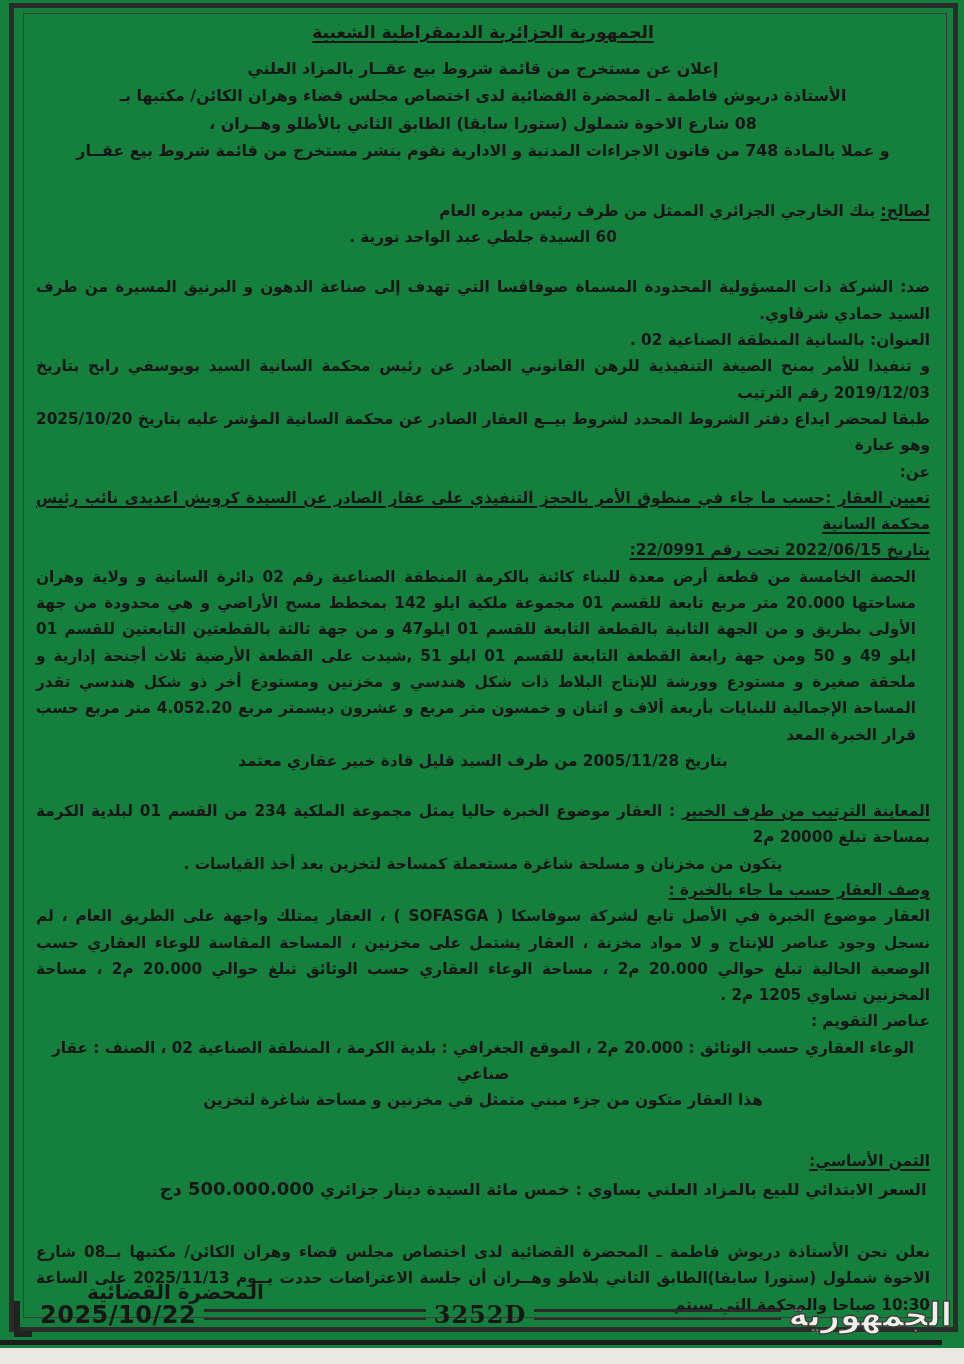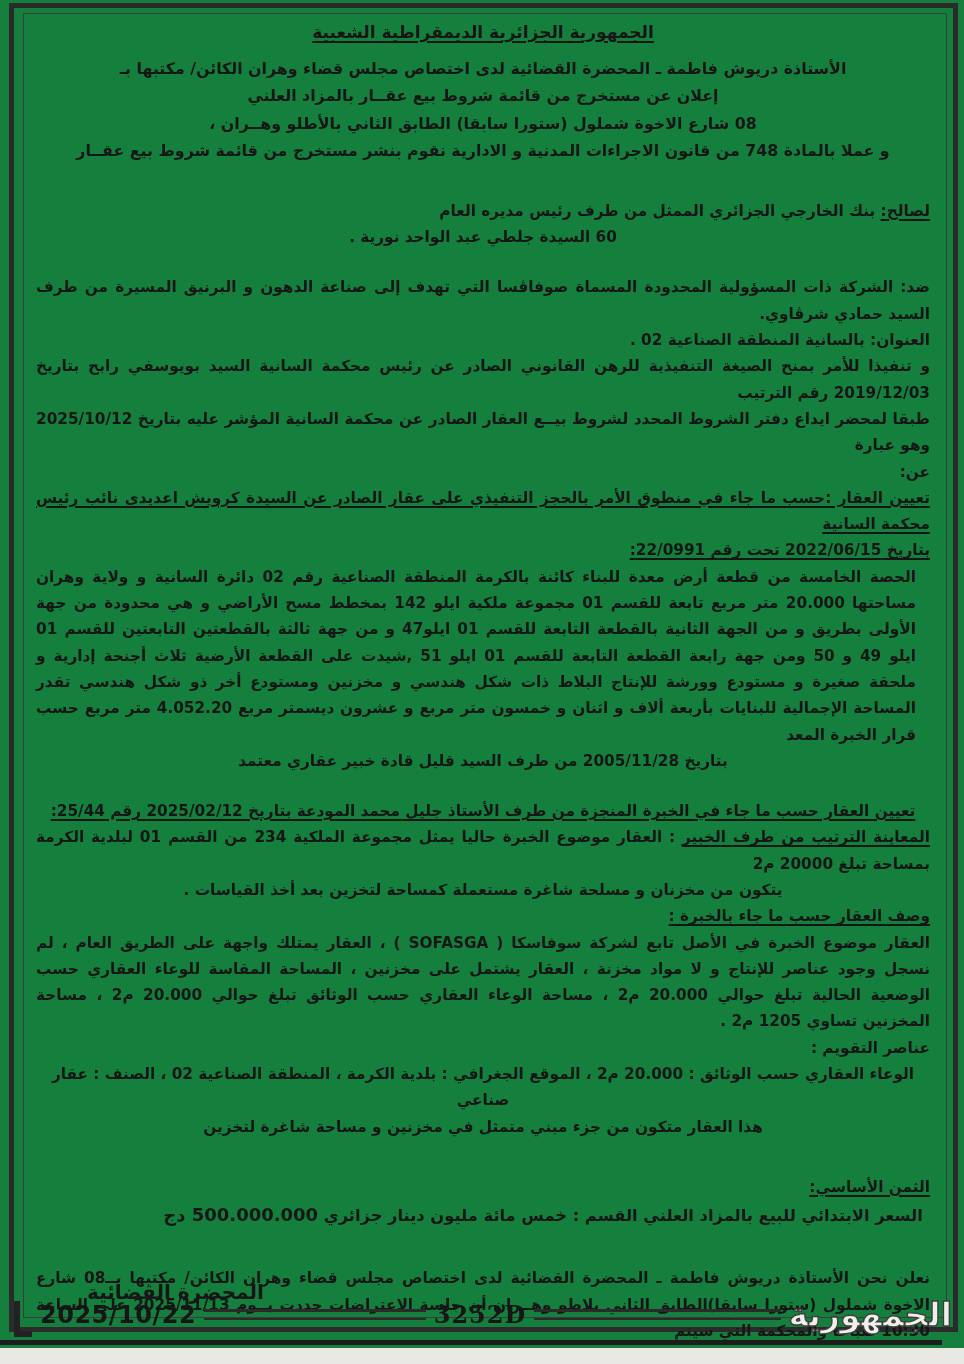--- a/index.html
+++ b/index.html
@@ -71,59 +71,58 @@
 <body>
 
 <div class="page">
   <div class="frame-outer"></div>
   <div class="frame-inner"></div>
 
   <div class="content">
 
     <p class="c title u">الجمهورية الجزائرية الديمقراطية الشعبية</p>
     <div class="gap-xs"></div>
+    <p class="c hline">إعلان عن مستخرج من قائمة شروط بيع عقــار بالمزاد العلني</p>
     <p class="c hline">الأستاذة  دريوش فاطمة ـ المحضرة القضائية لدى اختصاص مجلس قضاء وهران الكائن/ مكتبها بـ</p>
-    <p class="c hline">إعلان عن مستخرج من قائمة شروط بيع عقــار بالمزاد العلني</p>
     <p class="c hline">08 شارع الاخوة شملول (ستورا سابقا) الطابق الثاني بالأطلو وهــران ،</p>
     <p class="c hline">و عملا بالمادة 748 من قانون الاجراءات المدنية و الادارية نقوم بنشر مستخرج من قائمة شروط بيع عقــار</p>
 
     <div class="gap-lg"></div>
 
     <p><span class="u">لصالح:</span><span> بنك الخارجي الجزائري الممثل من طرف رئيس مديره العام</span></p>
     <p class="c">60 السيدة جلطي عبد الواحد نورية .</p>
 
     <div class="gap-md"></div>
 
     <p class="j"><span>ضد:</span><span> الشركة ذات المسؤولية المحدودة المسماة صوفاڨسا التي تهدف إلى صناعة الدهون و البرنيق المسيرة من طرف السيد حمادي شرڨاوي.</span></p>
     <p>العنوان: بالسانية المنطقة الصناعية 02 .</p>
 
     <p class="j">و تنفيذا  للأمر بمنح الصيغة التنفيذية للرهن القانوني  الصادر عن رئيس محكمة السانية السيد بويوسفي رابح بتاريخ 2019/12/03 رقم الترتيب</p>
-    <p class="j">طبقا لمحضر ايداع دفتر الشروط المحدد لشروط بيــع العقار الصادر عن محكمة السانية المؤشر عليه بتاريخ 2025/10/12 وهو عبارة</p>
+    <p class="j">طبقا لمحضر ايداع دفتر الشروط المحدد لشروط بيــع العقار الصادر عن محكمة السانية المؤشر عليه بتاريخ 2025/10/20 وهو عبارة</p>
     <p>عن:</p>
 
     <p class="u j">تعيين العقار :حسب ما جاء في منطوق الأمر بالحجز التنفيذي على عقار   الصادر عن السيدة  كرويش اعديدى نائب رئيس محكمة السانية</p>
     <p class="u">بتاريخ 2022/06/15  تحت رقم 22/0991:</p>
     <p class="j indent">الحصة الخامسة من قطعة أرض معدة للبناء كائنة بالكرمة المنطقة الصناعية رقم 02 دائرة السانية و ولاية وهران مساحتها  20.000  متر مربع تابعة للقسم 01 مجموعة ملكية ايلو 142 بمخطط مسح الأراضي و هي محدودة من جهة الأولى بطريق و من الجهة الثانية بالقطعة التابعة للقسم 01 ايلو47 و من جهة ثالثة بالقطعتين التابعتين للقسم 01 ايلو 49 و 50 ومن جهة رابعة القطعة التابعة للقسم 01 ايلو 51 ,شيدت على القطعة الأرضية ثلاث أجنحة إدارية و ملحقة صغيرة و مستودع وورشة للإنتاج البلاط ذات شكل هندسي و مخزنين ومستودع أخر ذو شكل هندسي تقدر المساحة الإجمالية للبنايات بأربعة ألاف و اثنان و خمسون متر مربع و عشرون ديسمتر مربع 4.052.20 متر  مربع  حسب قرار الخبرة المعد</p>
     <p class="c">بتاريخ 2005/11/28 من طرف السيد قليل قادة خبير  عقاري معتمد</p>
 
     <div class="gap-md"></div>
 
-    <p class="c u">تعيين العقار حسب ما جاء في الخبرة المنجزة من طرف الأستاذ  جليل محمد المودعة بتاريخ 2025/02/12 رقم 25/44:</p>
     <p class="j"><span class="u">المعاينة الترتيب من طرف الخبير</span><span> : العقار موضوع الخبرة حاليا يمثل مجموعة الملكية 234 من القسم 01 لبلدية الكرمة بمساحة تبلغ 20000 م2</span></p>
     <p class="c">يتكون من مخزنان و مسلحة شاغرة مستعملة كمساحة لتخزين بعد أخذ القياسات .</p>
     <p class="u">وصف العقار حسب ما جاء بالخبرة :</p>
     <p class="j">العقار موضوع الخبرة في الأصل تابع لشركة سوفاسكا ( SOFASGA ) ، العقار يمتلك واجهة على الطريق العام ، لم نسجل وجود عناصر للإنتاج و لا مواد مخزنة ، العقار يشتمل على مخزنين ، المساحة المقاسة للوعاء العقاري حسب الوضعية الحالية تبلغ حوالي 20.000 م2 ، مساحة الوعاء العقاري حسب الوثائق تبلغ حوالي 20.000 م2 ، مساحة المخزنين تساوي 1205 م2 .</p>
     <p>عناصر التقويم :</p>
     <p class="c">الوعاء العقاري حسب الوثائق : 20.000 م2 ، الموقع الجغرافي : بلدية الكرمة ، المنطقة الصناعية 02 ، الصنف : عقار صناعي</p>
     <p class="c">هذا العقار متكون من جزء مبني متمثل في مخزنين و مساحة شاغرة لتخزين</p>
 
     <div class="gap-lg"></div>
 
     <p class="u">الثمن الأساسي:</p>
-    <p class="c price-line"><span>السعر الابتدائي للبيع بالمزاد العلني القسم  :  خمس مائة مليون دينار جزائري </span><span class="amount">500.000.000 دج</span></p>
+    <p class="c price-line"><span>السعر الابتدائي للبيع بالمزاد العلني يساوي  :  خمس مائة السيدة دينار جزائري </span><span class="amount">500.000.000 دج</span></p>
 
     <div class="gap-lg"></div>
 
     <p class="j">نعلن نحن الأستاذة  دريوش فاطمة ـ المحضرة القضائية لدى اختصاص مجلس قضاء وهران الكائن/ مكتبها بــ08 شارع الاخوة شملول (ستورا سابقا)الطابق الثاني بلاطو وهــران أن جلسة الاعتراضات حددت يــوم 2025/11/13 على الساعة 10:30 صباحا  والمحكمة التي سيتم</p>
 
   </div>
 
   <div class="signature">المحضرة القضائية</div>
 
   <div class="footer">

